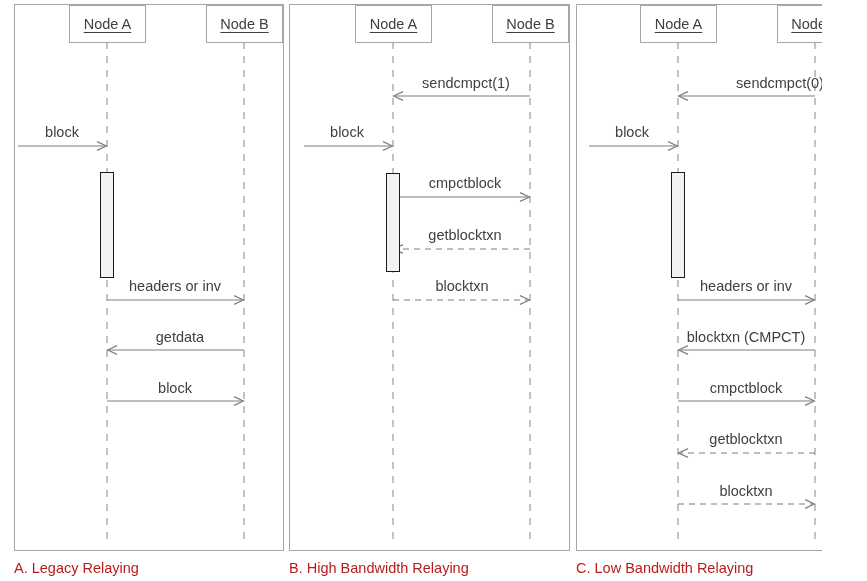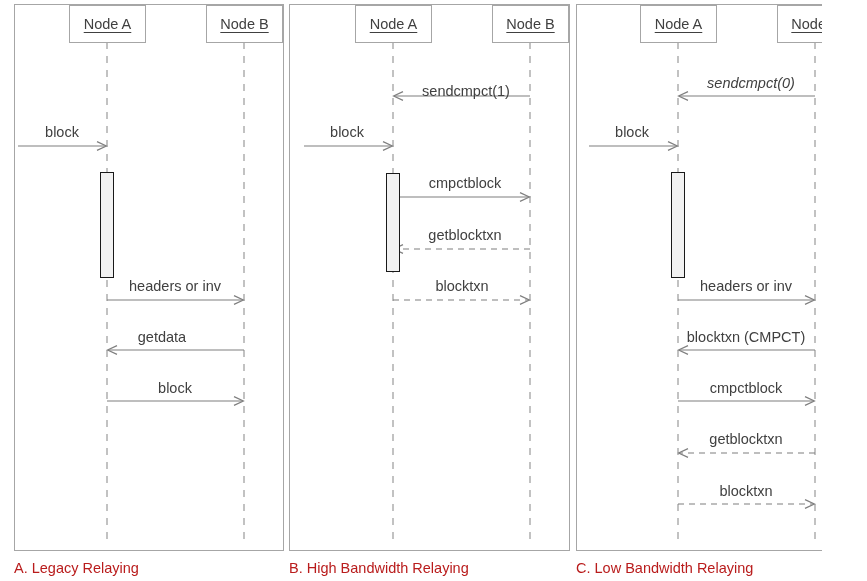--- a/index.html
+++ b/index.html
@@ -150,46 +150,46 @@
   <div class="actor-box" style="left:69px; top:5px; width:77px;">
     <span class="actor-label">Node A</span>
   </div>
   <div class="actor-box" style="left:206px; top:5px; width:77px;">
     <span class="actor-label">Node B</span>
   </div>
   <div class="activation" style="left:100px; top:172px; height:106px;"></div>
 
   <div class="msg-label" style="left:62px;  top:125px;">block</div>
   <div class="msg-label" style="left:175px; top:279px;">headers or inv</div>
-  <div class="msg-label" style="left:162px; top:330px;">getdata</div>
+  <div class="msg-label" style="left:180px; top:330px;">getdata</div>
   <div class="msg-label" style="left:175px; top:381px;">block</div>
 
   <div class="actor-box" style="left:355px; top:5px; width:77px;">
     <span class="actor-label">Node A</span>
   </div>
   <div class="actor-box" style="left:492px; top:5px; width:77px;">
     <span class="actor-label">Node B</span>
   </div>
   <div class="activation" style="left:386px; top:173px; height:99px;"></div>
 
-  <div class="msg-label" style="left:466px; top:76px;margin-top:8px;">sendcmpct(1)</div>
+  <div class="msg-label" style="left:466px; top:76px;">sendcmpct(1)</div>
   <div class="msg-label" style="left:347px; top:125px;">block</div>
   <div class="msg-label" style="left:465px; top:176px;">cmpctblock</div>
   <div class="msg-label" style="left:465px; top:228px;">getblocktxn</div>
   <div class="msg-label" style="left:462px; top:279px;">blocktxn</div>
 
   <div class="actor-box" style="left:640px; top:5px; width:77px;">
     <span class="actor-label">Node A</span>
   </div>
   <div class="actor-box" style="left:777px; top:5px; width:77px;">
     <span class="actor-label">Node B</span>
   </div>
   <div class="activation" style="left:671px; top:172px; height:106px;"></div>
 
-  <div class="msg-label" style="left:751px; top:76px;font-style:italic;">sendcmpct(0)</div>
+  <div class="msg-label" style="left:780px; top:76px;">sendcmpct(0)</div>
   <div class="msg-label" style="left:632px; top:125px;">block</div>
   <div class="msg-label" style="left:746px; top:279px;">headers or inv</div>
   <div class="msg-label" style="left:746px; top:330px;">blocktxn (CMPCT)</div>
   <div class="msg-label" style="left:746px; top:381px;">cmpctblock</div>
   <div class="msg-label" style="left:746px; top:432px;">getblocktxn</div>
   <div class="msg-label" style="left:746px; top:484px;">blocktxn</div>
 
   <div class="caption" style="left:14px;  top:561px;">A. Legacy Relaying</div>
   <div class="caption" style="left:289px; top:561px;">B. High Bandwidth Relaying</div>
   <div class="caption" style="left:576px; top:561px;">C. Low Bandwidth Relaying</div>

